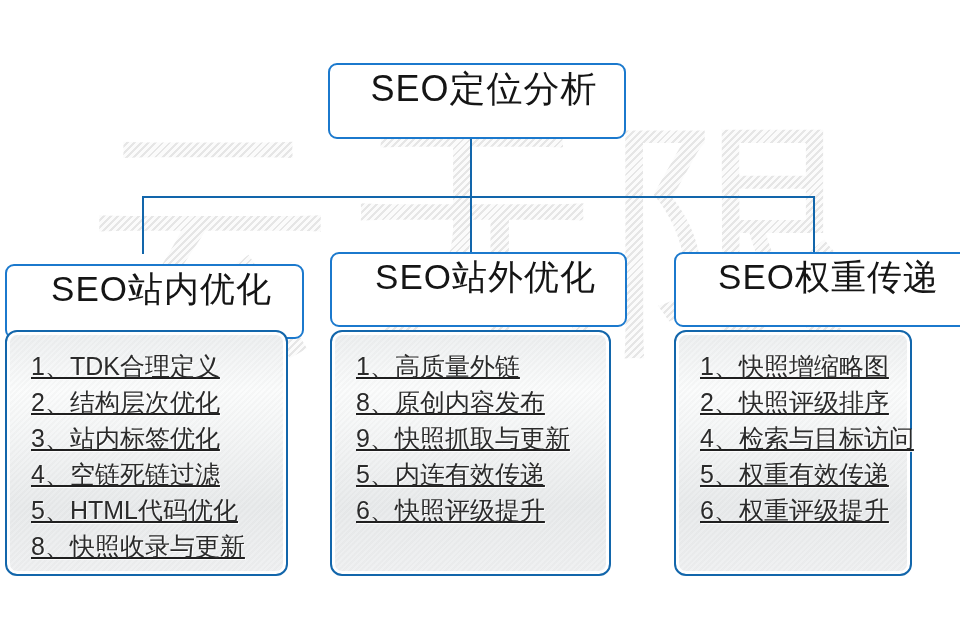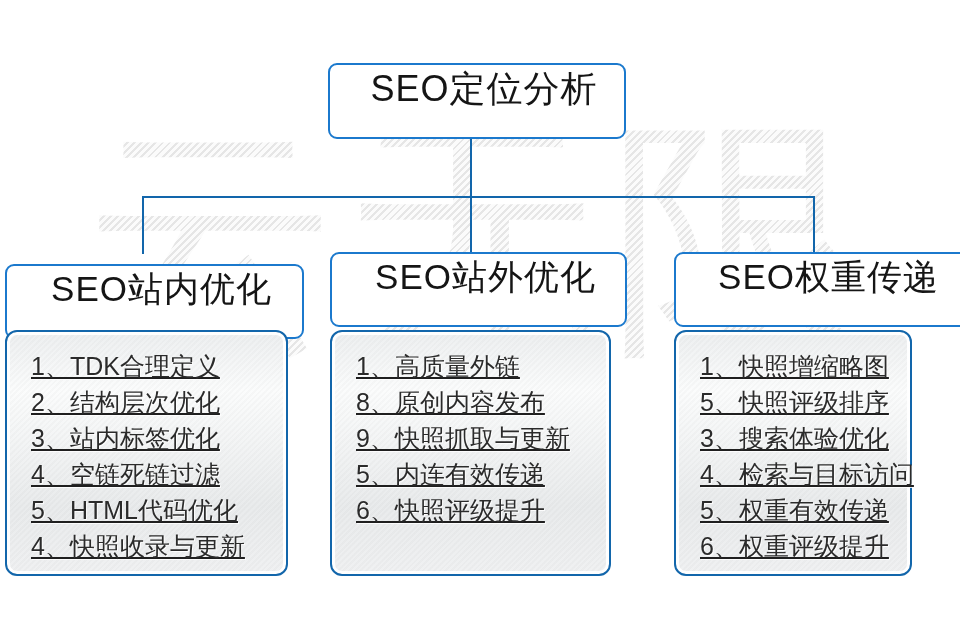--- a/index.html
+++ b/index.html
@@ -79,33 +79,32 @@
   <div class="node head-col1">
     <span>SEO站外优化</span>
   </div>
 
   <div class="panel panel-col0">
     <div class="list-item">1、TDK合理定义</div>
     <div class="list-item">2、结构层次优化</div>
     <div class="list-item">3、站内标签优化</div>
     <div class="list-item">4、空链死链过滤</div>
     <div class="list-item">5、HTML代码优化</div>
-    <div class="list-item">4、快照收录与更新</div>
+    <div class="list-item">8、快照收录与更新</div>
   </div>
 
   <div class="panel panel-col1">
     <div class="list-item">1、高质量外链</div>
     <div class="list-item">8、原创内容发布</div>
     <div class="list-item">9、快照抓取与更新</div>
     <div class="list-item">5、内连有效传递</div>
     <div class="list-item">6、快照评级提升</div>
   </div>
 
   <div class="panel panel-col2">
     <div class="list-item">1、快照增缩略图</div>
-    <div class="list-item">5、快照评级排序</div>
-    <div class="list-item">3、搜索体验优化</div>
+    <div class="list-item">2、快照评级排序</div>
     <div class="list-item">4、检索与目标访问</div>
     <div class="list-item">5、权重有效传递</div>
     <div class="list-item">6、权重评级提升</div>
   </div>
 
 </div>
 
 </body></html>

